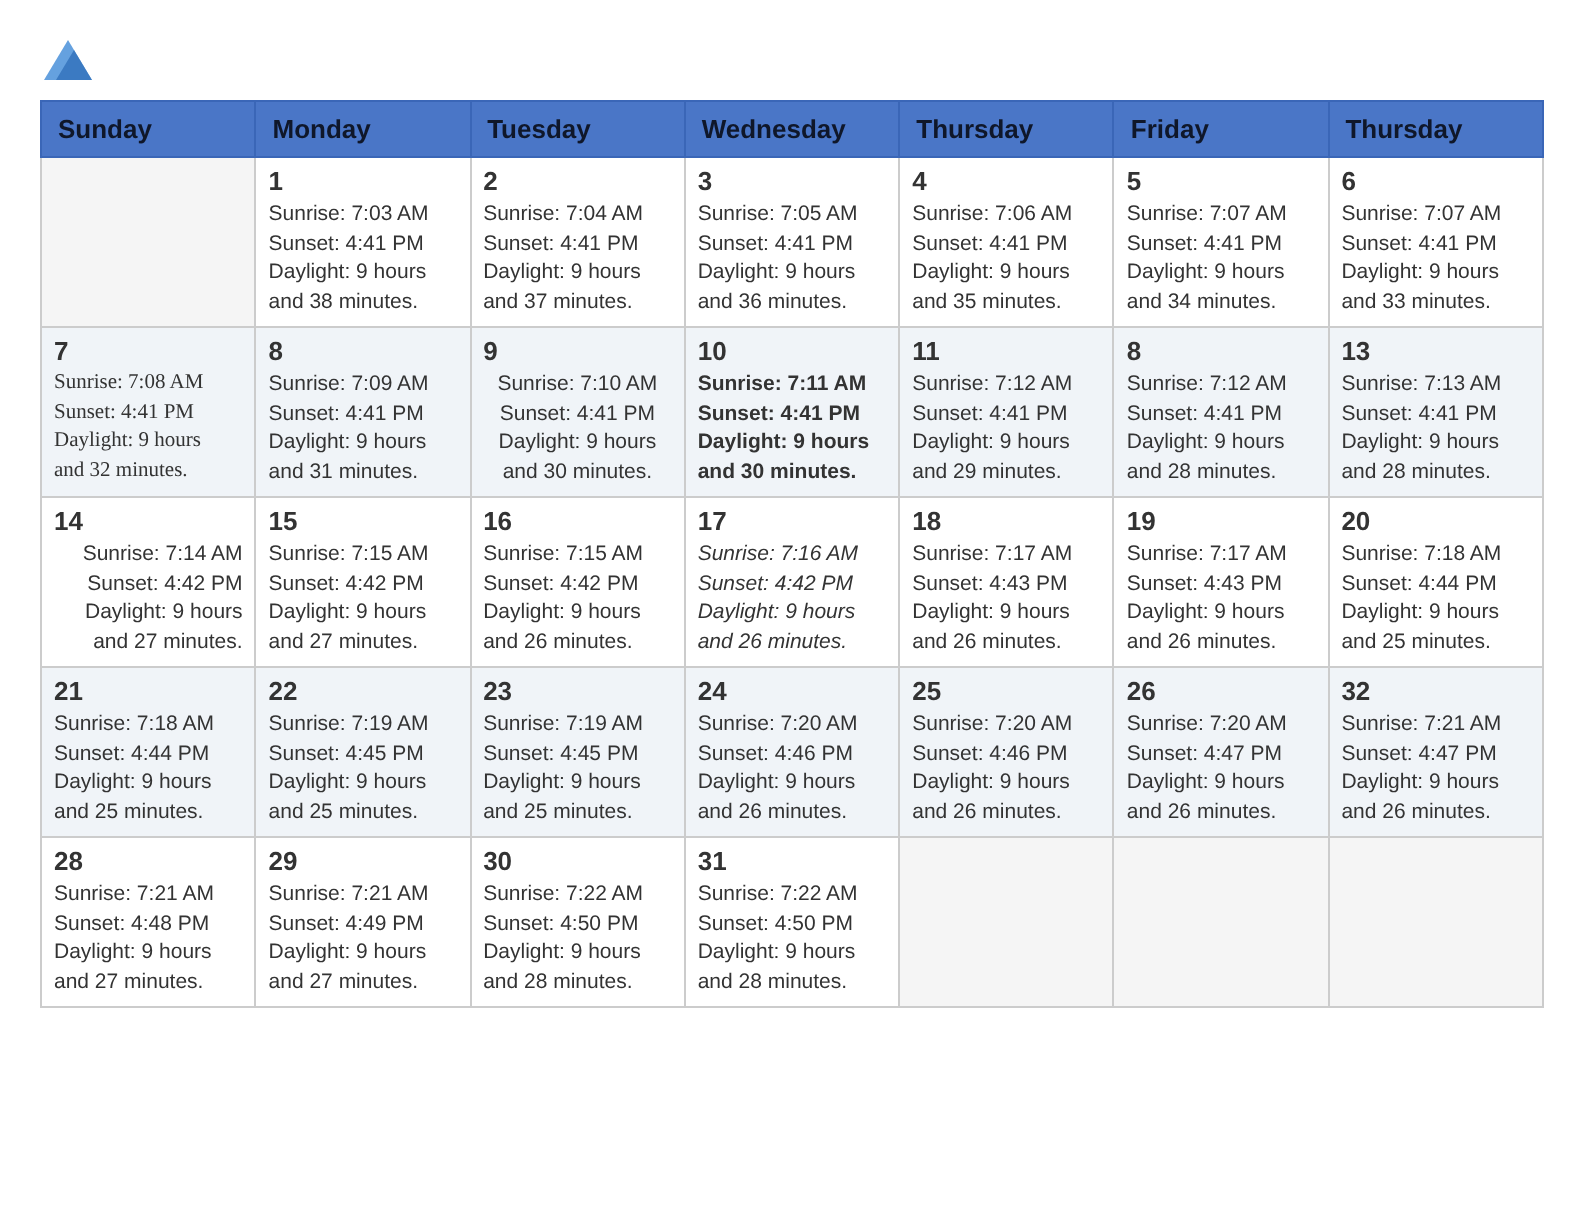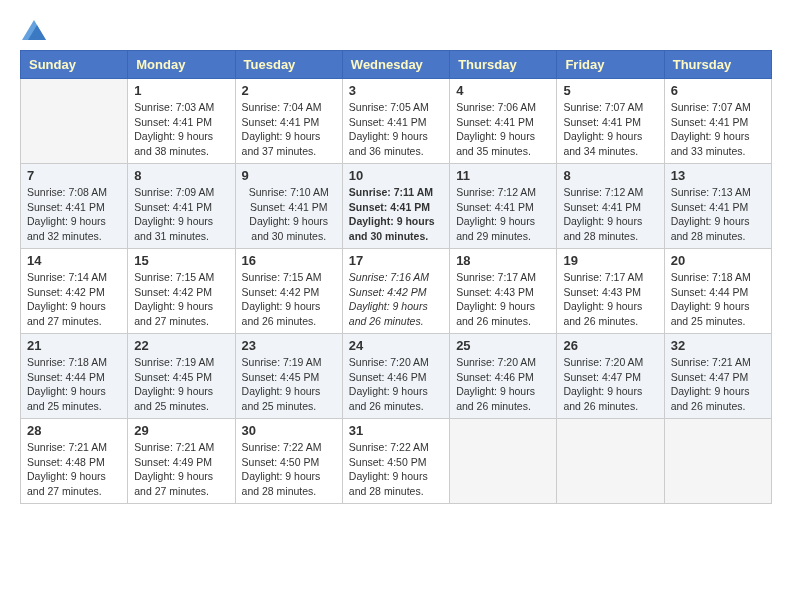--- a/index.html
+++ b/index.html
@@ -53,21 +53,21 @@
       font-size: 14px;
       color: #555;
     }
     .calendar {
       width: 100%;
       border-collapse: collapse;
       border: 1px solid #ccc;
     }
     .calendar th {
       background-color: #4a76c7;
-      color: #fef9c3;
+      color: #0f172a;
       font-size: 13px;
       font-weight: bold;
       padding: 6px 8px;
       text-align: left;
       border: 1px solid #3a66b7;
     }
     .calendar td {
       border: 1px solid #ccc;
       vertical-align: top;
       padding: 4px 6px;
@@ -174,21 +174,21 @@
           <span class="day-number">6</span>
           <div class="day-info" style="white-space: pre-line;">Sunrise: 7:07 AM
 Sunset: 4:41 PM
 Daylight: 9 hours
 and 33 minutes.</div>
         </td>
       </tr>
       <tr>
         <td>
           <span class="day-number">7</span>
-          <div class="day-info" style="white-space: pre-line;">Sunrise: 7:08 AM
+          <div class="day-info" style="white-space: pre-line; font-family: Liberation Serif, serif;">Sunrise: 7:08 AM
 Sunset: 4:41 PM
 Daylight: 9 hours
 and 32 minutes.</div>
         </td>
         <td>
           <span class="day-number">8</span>
           <div class="day-info" style="white-space: pre-line;">Sunrise: 7:09 AM
 Sunset: 4:41 PM
 Daylight: 9 hours
 and 31 minutes.</div>
@@ -225,21 +225,21 @@
           <span class="day-number">13</span>
           <div class="day-info" style="white-space: pre-line;">Sunrise: 7:13 AM
 Sunset: 4:41 PM
 Daylight: 9 hours
 and 28 minutes.</div>
         </td>
       </tr>
       <tr>
         <td>
           <span class="day-number">14</span>
-          <div class="day-info" style="white-space: pre-line;">Sunrise: 7:14 AM
+          <div class="day-info" style="white-space: pre-line; text-align: right;">Sunrise: 7:14 AM
 Sunset: 4:42 PM
 Daylight: 9 hours
 and 27 minutes.</div>
         </td>
         <td>
           <span class="day-number">15</span>
           <div class="day-info" style="white-space: pre-line;">Sunrise: 7:15 AM
 Sunset: 4:42 PM
 Daylight: 9 hours
 and 27 minutes.</div>

